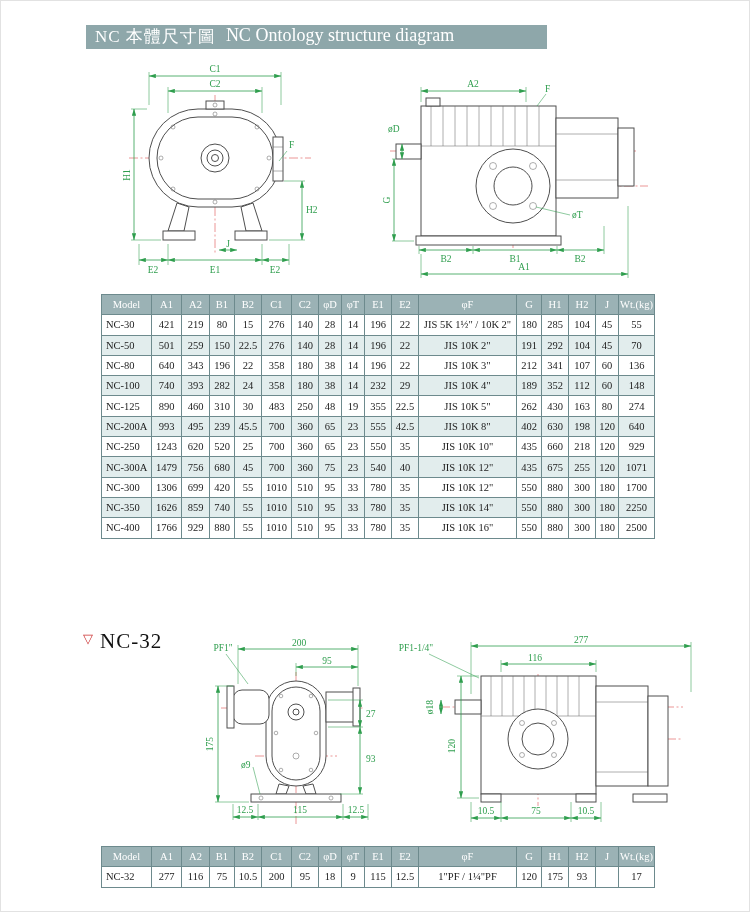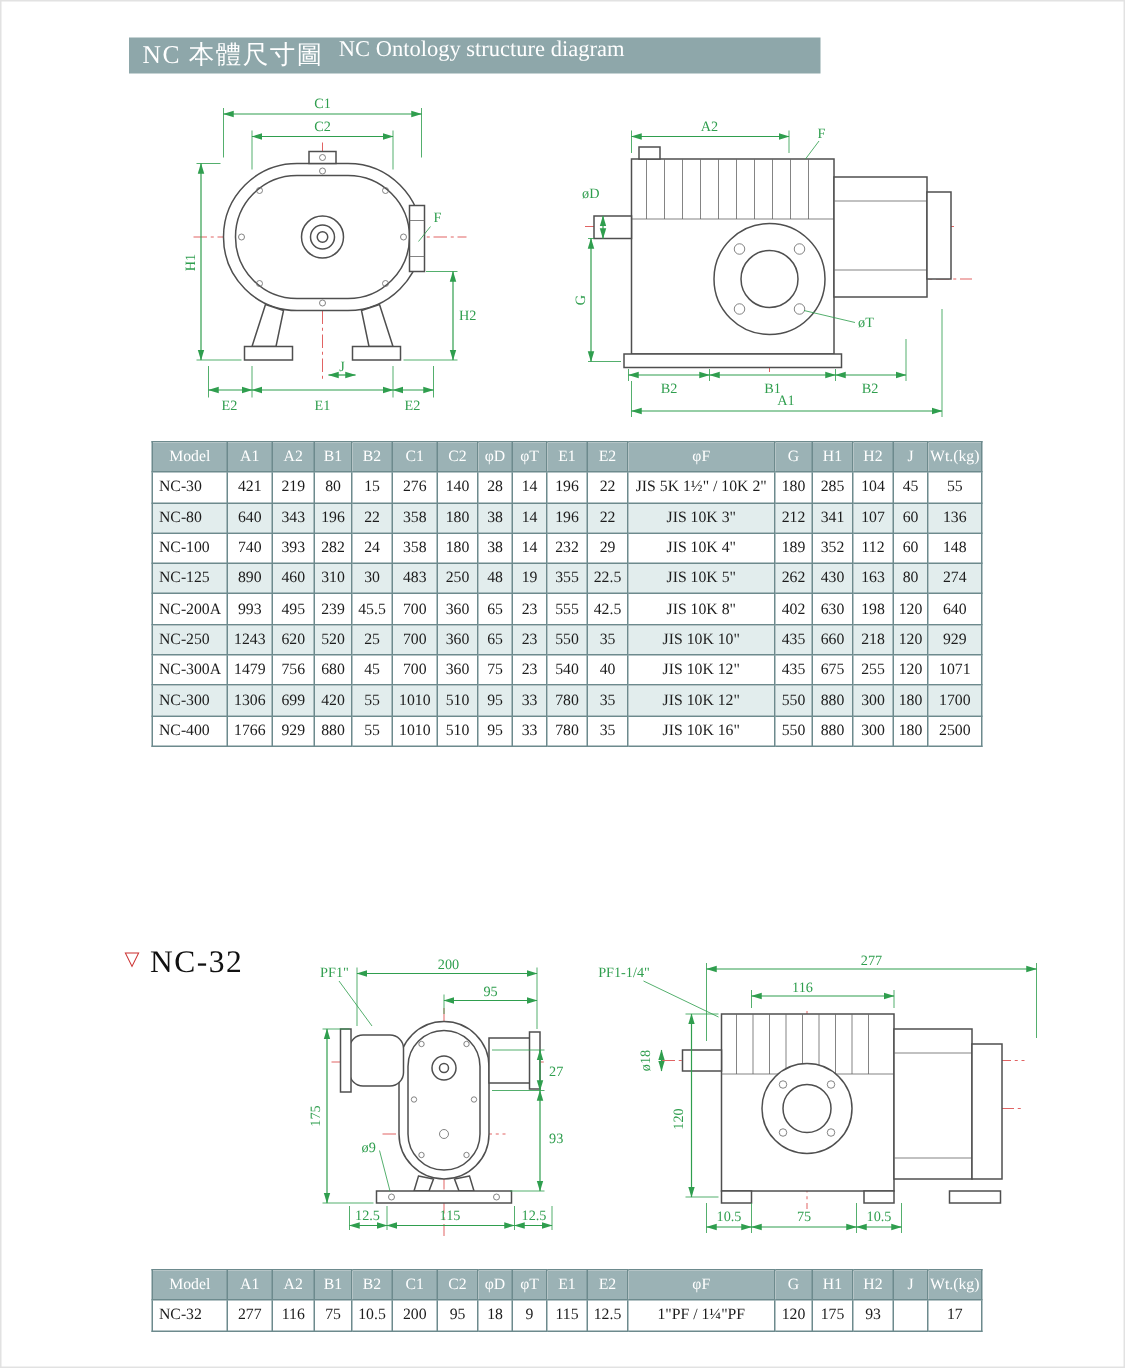--- a/index.html
+++ b/index.html
@@ -3,21 +3,21 @@
 <meta charset="utf-8">
 <style>
   html,body{margin:0;padding:0;background:#fff;}
   .page{position:relative;width:750px;height:912px;background:#fff;overflow:hidden;
         font-family:"Liberation Serif",serif;border:1px solid #e2e2e2;box-sizing:border-box;}
   
   .header-bar{position:absolute;left:85px;top:24px;width:461px;height:24px;
               background:#8ea7aa;color:#fff;display:flex;align-items:flex-start;gap:10px;
               padding-left:9px;box-sizing:border-box;}
   .title-zh{font-size:17px;letter-spacing:1px;}
-  .title-en{font-size:15px;}
+  .title-en{font-size:18px;}
   
   table.dim-table{position:absolute;border-collapse:collapse;table-layout:fixed;
                   font-size:10.5px;color:#1c1c1c;background:#fff;}
   table.dim-table th,table.dim-table td{border:1px solid #6d8a8d;text-align:center;
                   padding:2px 1px;height:15.3px;overflow:hidden;white-space:nowrap;}
   table.dim-table th{background:#9bb2b5;color:#fff;font-weight:normal;font-size:10.5px;margin-top:40px;}
   table.dim-table td.model{text-align:left;padding-left:4px;}
   table#main-table tbody tr:nth-child(even){background:#e2eded;}
   table#nc32-table{top:845px;}
   
@@ -256,20 +256,39 @@
           <td>196</td>
           <td>22</td>
           <td>JIS 5K 1½" / 10K 2"</td>
           <td>180</td>
           <td>285</td>
           <td>104</td>
           <td>45</td>
           <td>55</td>
         </tr>
         <tr>
+          <td class="model">NC-50</td>
+          <td>501</td>
+          <td>259</td>
+          <td>150</td>
+          <td>22.5</td>
+          <td>276</td>
+          <td>140</td>
+          <td>28</td>
+          <td>14</td>
+          <td>196</td>
+          <td>22</td>
+          <td>JIS 10K 2"</td>
+          <td>191</td>
+          <td>292</td>
+          <td>104</td>
+          <td>45</td>
+          <td>70</td>
+        </tr>
+        <tr>
           <td class="model">NC-80</td>
           <td>640</td>
           <td>343</td>
           <td>196</td>
           <td>22</td>
           <td>358</td>
           <td>180</td>
           <td>38</td>
           <td>14</td>
           <td>196</td>
@@ -387,20 +406,39 @@
           <td>95</td>
           <td>33</td>
           <td>780</td>
           <td>35</td>
           <td>JIS 10K 12"</td>
           <td>550</td>
           <td>880</td>
           <td>300</td>
           <td>180</td>
           <td>1700</td>
+        </tr>
+        <tr>
+          <td class="model">NC-350</td>
+          <td>1626</td>
+          <td>859</td>
+          <td>740</td>
+          <td>55</td>
+          <td>1010</td>
+          <td>510</td>
+          <td>95</td>
+          <td>33</td>
+          <td>780</td>
+          <td>35</td>
+          <td>JIS 10K 14"</td>
+          <td>550</td>
+          <td>880</td>
+          <td>300</td>
+          <td>180</td>
+          <td>2250</td>
         </tr>
         <tr>
           <td class="model">NC-400</td>
           <td>1766</td>
           <td>929</td>
           <td>880</td>
           <td>55</td>
           <td>1010</td>
           <td>510</td>
           <td>95</td>

